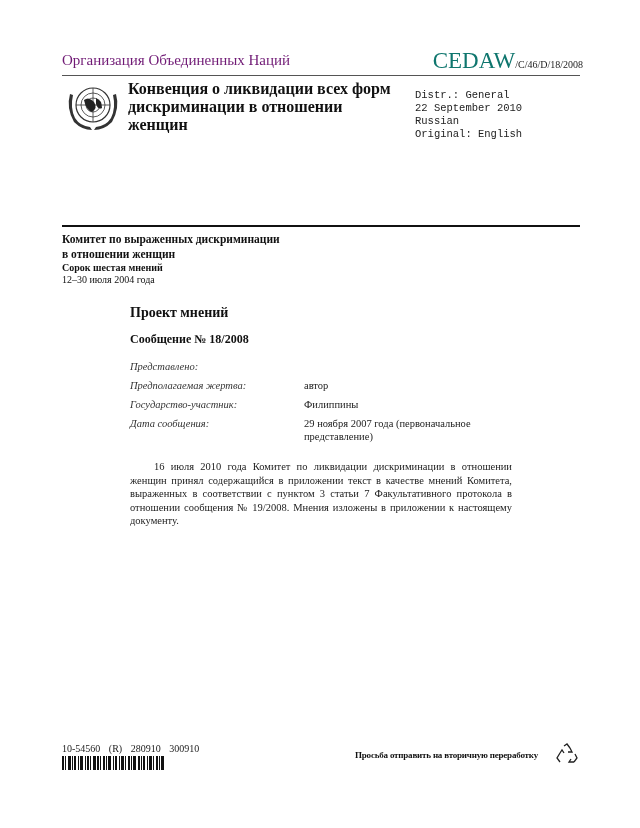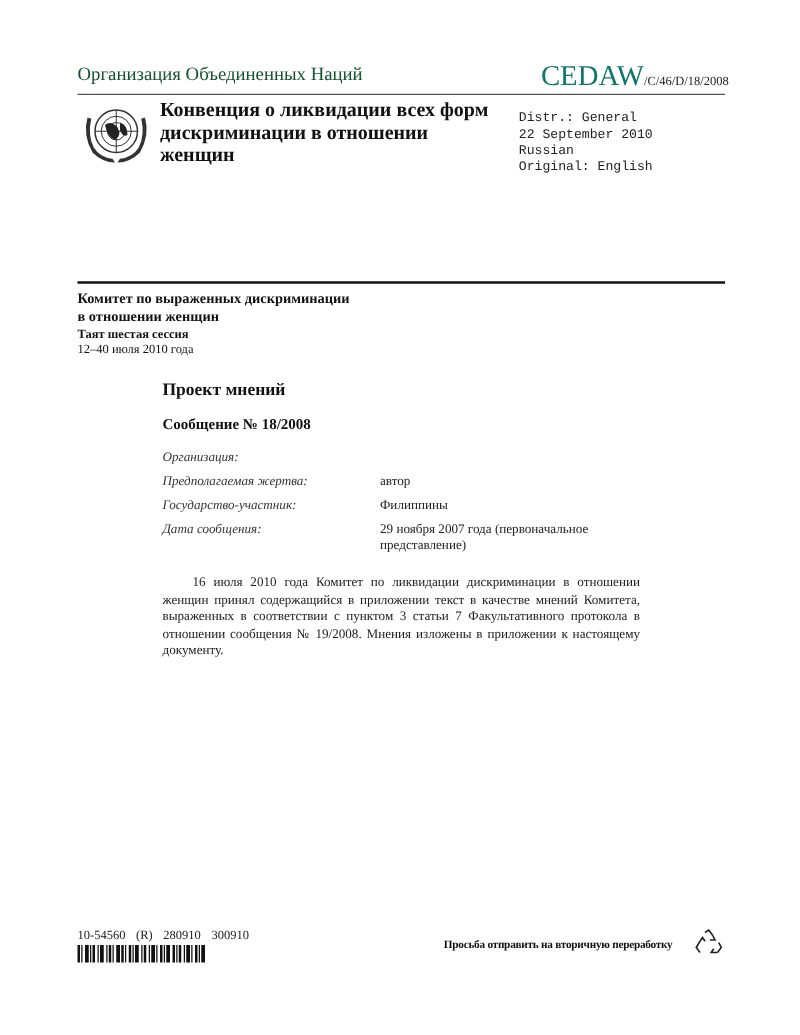--- a/index.html
+++ b/index.html
@@ -1,18 +1,18 @@
 <!DOCTYPE html>
 <html><head>
   <meta charset="utf-8">
   <style>
     html, body { margin:0; padding:0; background:#ffffff; }
     body { width:640px; height:828px; position:relative; overflow:hidden; font-family:"Liberation Serif", serif; color:#111; }
     .abs { position:absolute; }
-    .org { left:62px; top:52px; font-size:15px; color:#14532d; }
+    .org { left:62px; top:52px; font-size:15px; color:#701a75; }
     .symbol { right:57px; top:48px; white-space:nowrap; }
     .symbol .big { font-size:23px; color:#0f766e; }
     .symbol .small { font-size:10px; color:#222; }
     .rule-thin { left:62px; width:518px; top:75px; height:1px; background:#555; }
     .emblem { left:64px; top:80px; width:58px; height:52px; }
     .conv-title { left:128px; top:80px; width:270px; font-size:16px; font-weight:bold; line-height:18px; }
     .distr { left:415px; top:89px; font-size:10.5px; line-height:13px; color:#222;font-family:Liberation Mono, monospace; }
     .rule-thick { left:62px; width:518px; top:225px; height:2px; background:#111; }
     .committee { left:62px; top:232px; font-size:11.5px; font-weight:bold; line-height:15px; }
     .session { left:62px; top:261px; font-size:10px; font-weight:bold; line-height:13px; }
@@ -63,29 +63,29 @@
   <div>Russian</div>
   <div>Original: English</div>
 </div>
 
 <div class="abs rule-thick"></div>
 
 <div class="abs committee">
   <div>Комитет по выраженных дискриминации</div>
   <div>в отношении женщин</div>
 </div>
-<div class="abs session">Таят шестая сессия</div>
-<div class="abs session-dates">12–40 июля 2010 года</div>
+<div class="abs session">Сорок шестая мнений</div>
+<div class="abs session-dates">12–30 июля 2004 года</div>
 
 <div class="abs h1">Проект мнений</div>
 <div class="abs h2">Сообщение № 18/2008</div>
 
 <div class="abs meta">
   <div class="meta-row">
-    <div class="meta-label">Организация:</div>
+    <div class="meta-label">Представлено:</div>
   </div>
   <div class="meta-row">
     <div class="meta-label">Предполагаемая жертва:</div>
     <div class="meta-value">автор</div>
   </div>
   <div class="meta-row">
     <div class="meta-label">Государство-участник:</div>
     <div class="meta-value">Филиппины</div>
   </div>
   <div class="meta-row">

